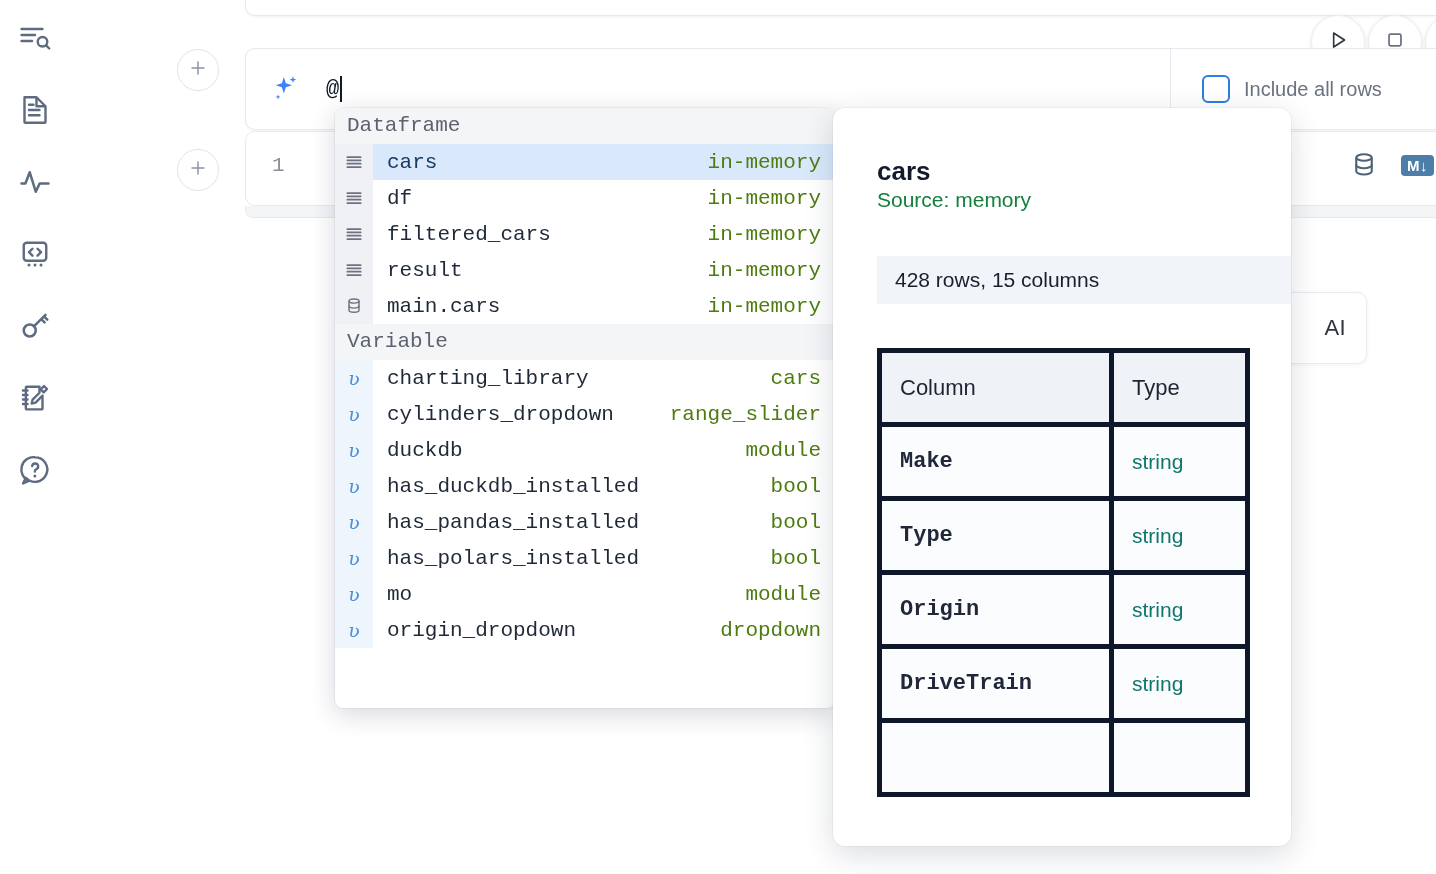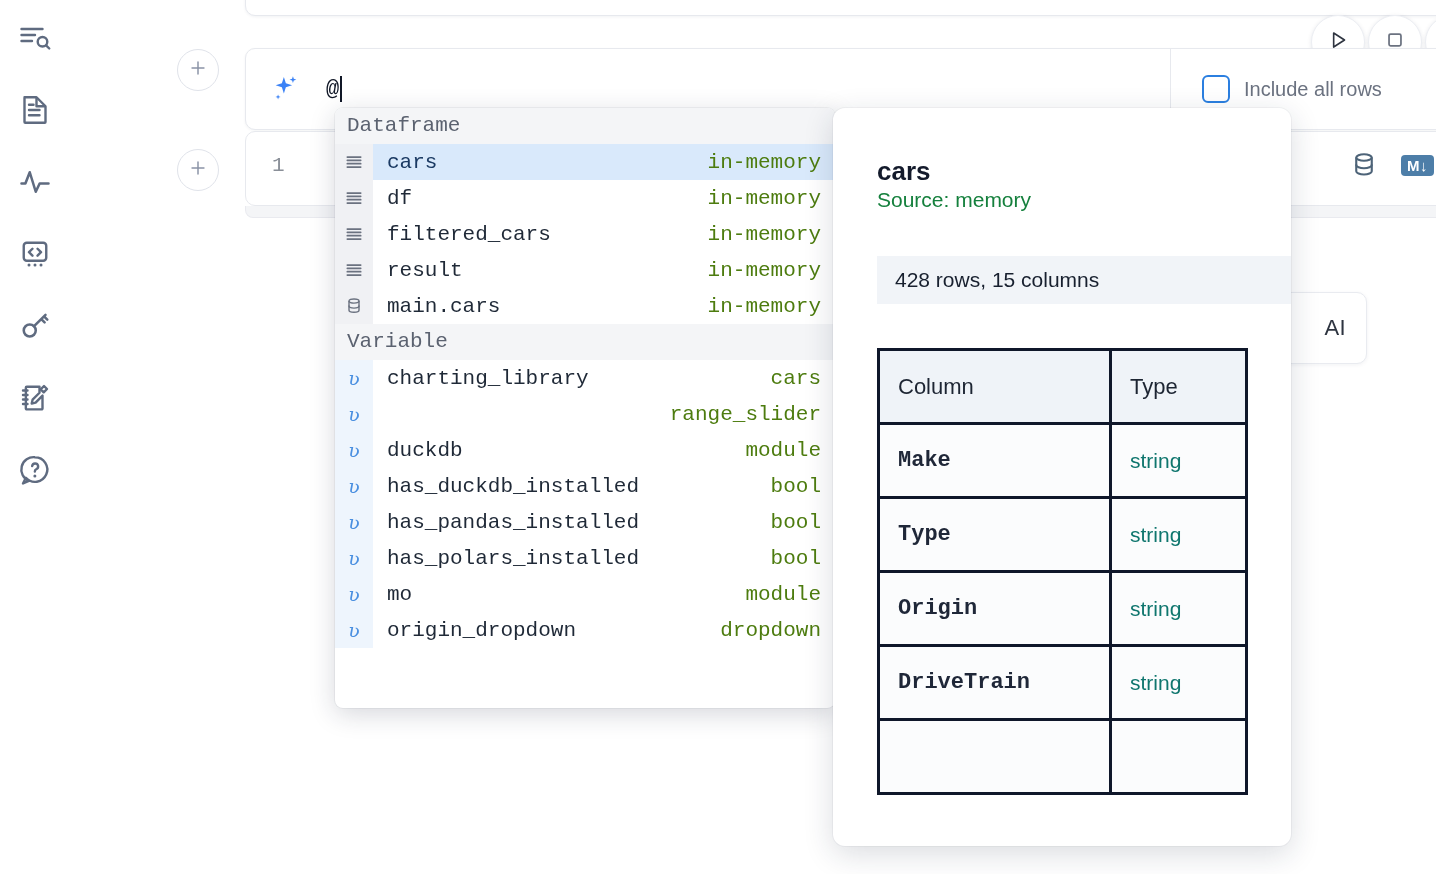--- a/index.html
+++ b/index.html
@@ -169,21 +169,21 @@
   .pv-chip {
     position:absolute; left:44px; top: 148px; width: 424px; height: 48px;
     background:#f1f4f8; border-radius: 0; display:flex; align-items:center;
     padding-left: 18px; font-size: 21px; color:#18202f;
   }
   .pv-table {
     position:absolute; left:44px; top: 240px; width: 368px;
     border-collapse: collapse; table-layout: fixed;
   }
   .pv-table th, .pv-table td {
-    border: 3px solid #0f172a; text-align:left; height: 74px; padding: 0 18px;
+    border: 5px solid #0f172a; text-align:left; height: 74px; padding: 0 18px;
   }
   .pv-table th { background:#eff3f8; font-weight: normal; font-size: 22px; color:#1d2533;
       font-family:"Liberation Sans", sans-serif; }
   .pv-table td.col-name { font-family: "Liberation Mono", monospace; font-size: 22px; color:#1f2738;
       background:#fbfcfd;font-weight:bold; }
   .pv-table td.col-type { font-size: 21px; color:#0f766e; background:#fbfcfd; }
   .pv-table th:nth-child(1), .pv-table td:nth-child(1){ width: 232px; }
   .pv-table th:nth-child(2), .pv-table td:nth-child(2){ width: 136px; }
 </style>
 </head>
@@ -382,20 +382,21 @@
         </div>
         <div class="m-group">Variable</div>
         <div class="m-body">
           <div class="m-row var ">
             <span class="m-ico">ʋ</span>
             <span class="m-name">charting_library</span>
             <span class="m-meta">cars</span>
           </div>
           <div class="m-row var ">
             <span class="m-ico">ʋ</span>
+            <span class="m-name">cylinders_dropdown</span>
             <span class="m-meta">range_slider</span>
           </div>
           <div class="m-row var ">
             <span class="m-ico">ʋ</span>
             <span class="m-name">duckdb</span>
             <span class="m-meta">module</span>
           </div>
           <div class="m-row var ">
             <span class="m-ico">ʋ</span>
             <span class="m-name">has_duckdb_installed</span>

